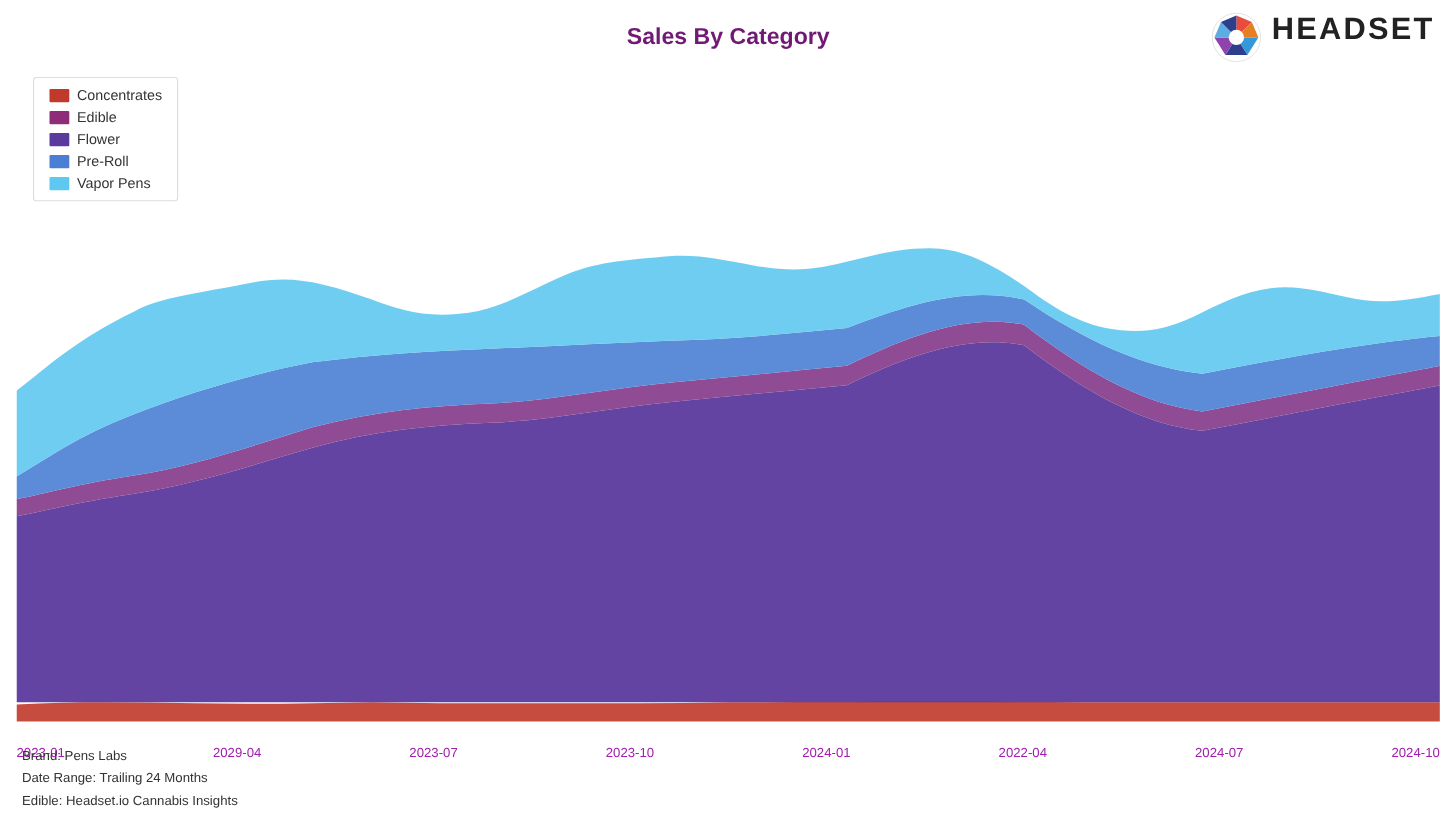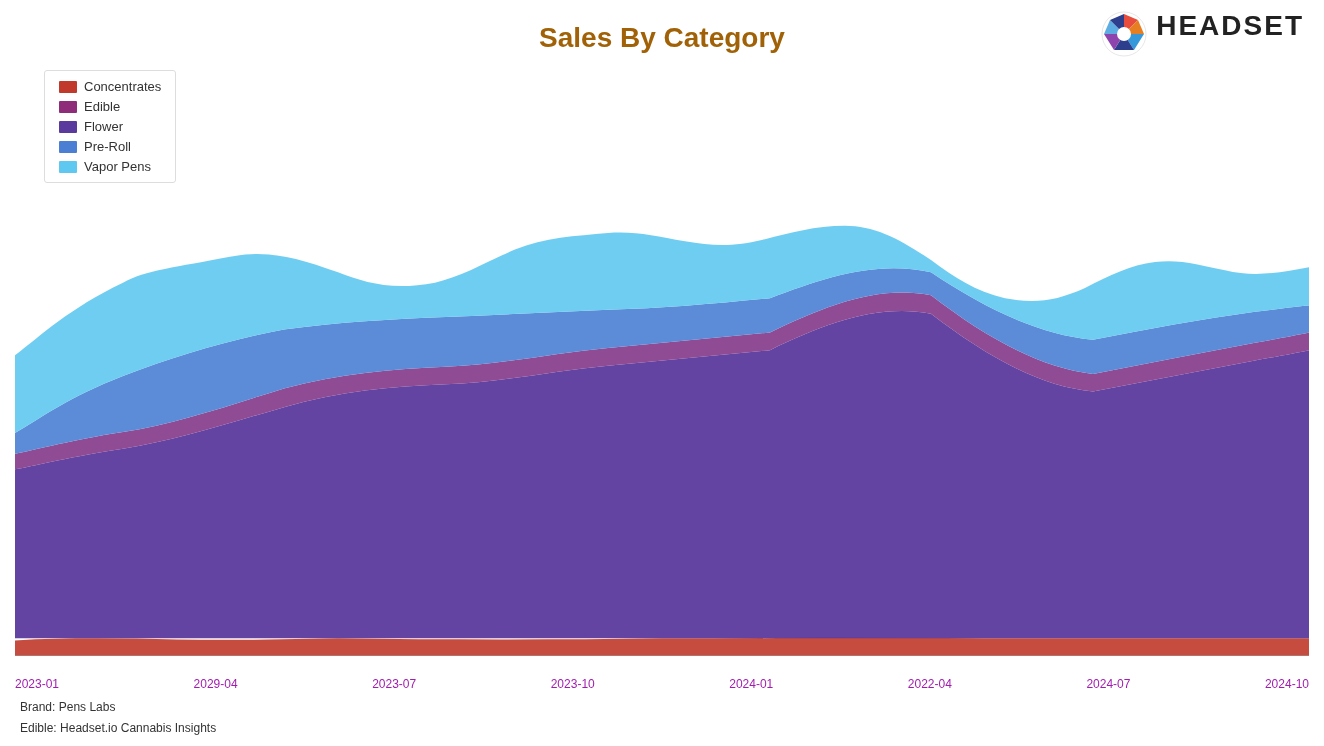--- a/index.html
+++ b/index.html
@@ -36,29 +36,29 @@
       color: #222;
       text-transform: uppercase;
     }
     
     .chart-title {
       position: absolute;
       top: 22px;
       left: 0;
       right: 0;
       text-align: center;
-      font-size: 28px;
+      font-size: 21px;
       font-weight: 700;
-      color: #a16207;
+      color: #701a75;
     }
     
     .legend {
       position: absolute;
       top: 70px;
-      left: 44px;
+      left: 30px;
       background: #fff;
       border: 1px solid #ddd;
       padding: 8px 14px;
       border-radius: 3px;
       z-index: 10;
     }
     .legend-item {
       display: flex;
       align-items: center;
       gap: 7px;
@@ -190,18 +190,22 @@
     <span>2024-07</span>
     <span>2024-10</span>
   </div>
 
   <div class="footer-info">
     <div>
       <span class="label">Brand:</span>
       <span>Pens Labs</span>
     </div>
     <div>
+      <span class="label">Date Range:</span>
+      <span>Trailing 24 Months</span>
+    </div>
+    <div>
       <span class="label">Edible:</span>
       <span>Headset.io Cannabis Insights</span>
     </div>
   </div>
 
 </div>
 
 </body></html>

